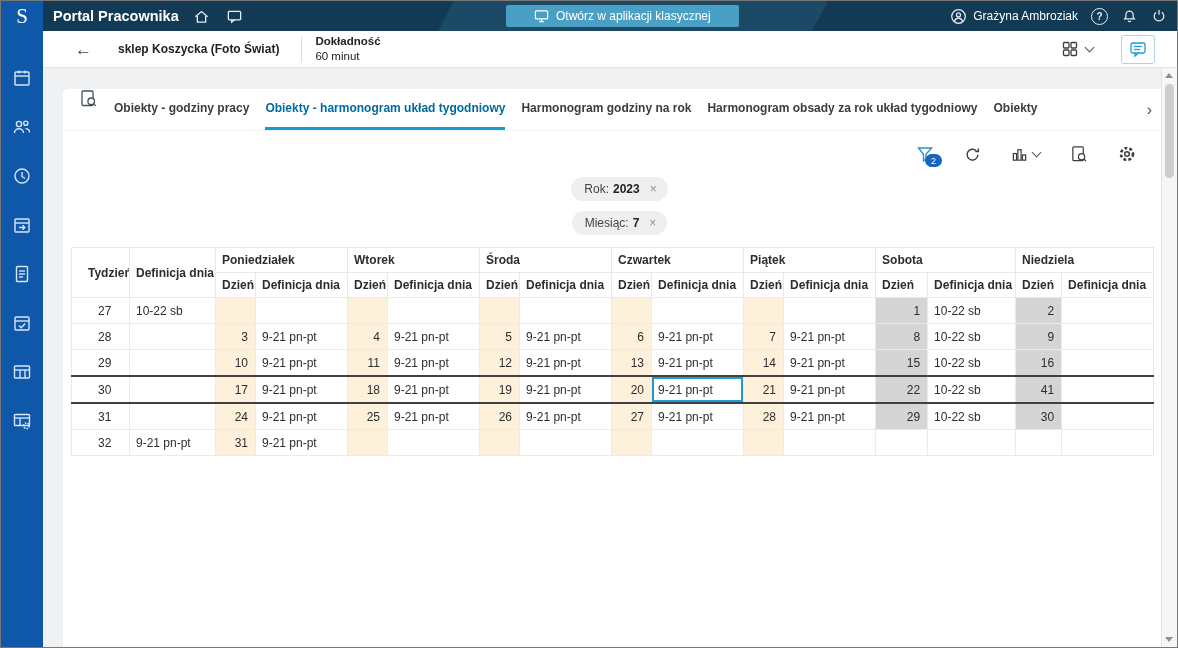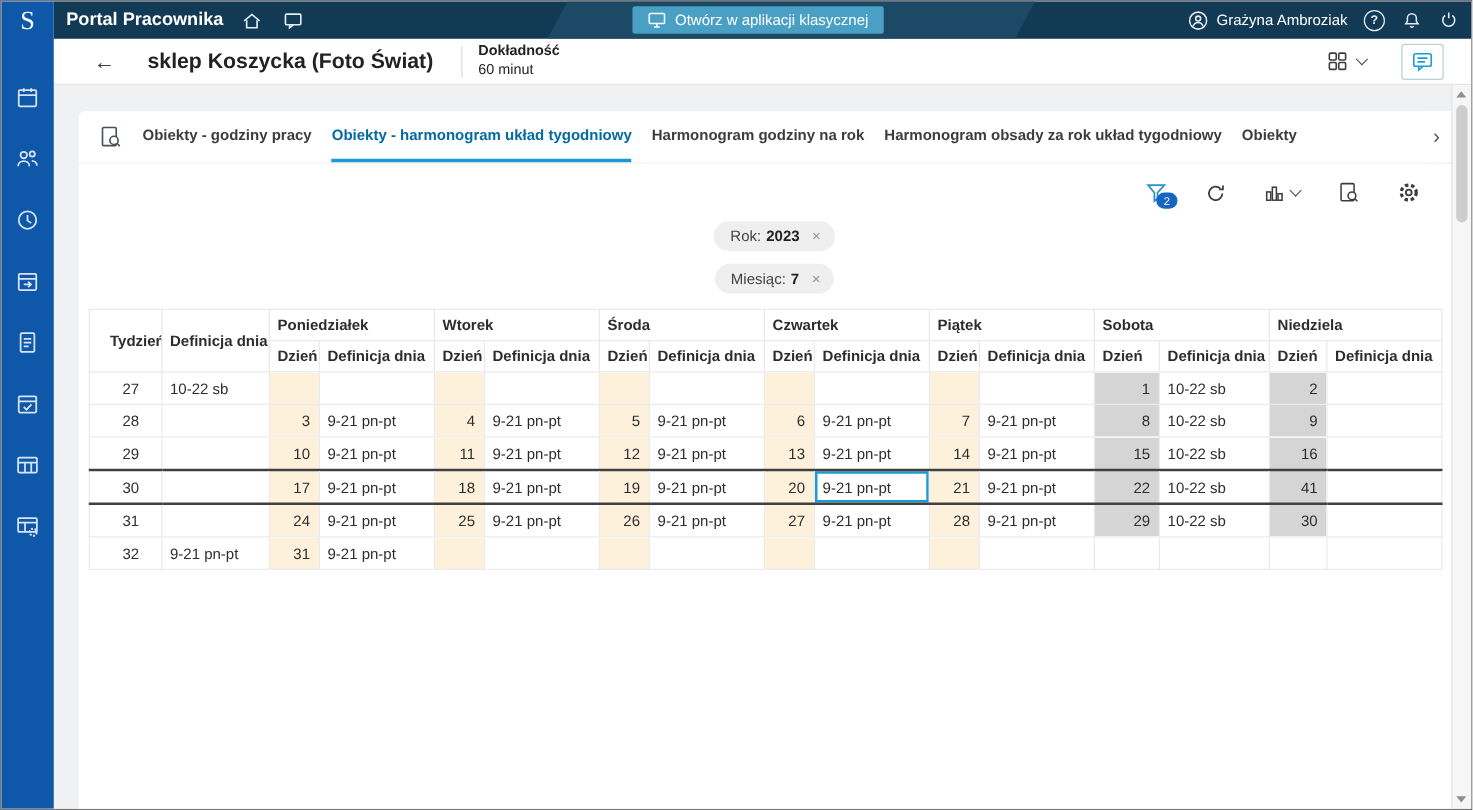--- a/index.html
+++ b/index.html
@@ -16,47 +16,47 @@
 
   
   .topbar{position:absolute;left:42px;right:0;top:0;height:30px;background:#123a54;display:flex;
     align-items:center;color:#fff;z-index:4;}
   .band{position:absolute;left:395px;width:390px;top:0;height:30px;background:#1c4a66;
     clip-path:polygon(16px 0,100% 0,calc(100% - 16px) 100%,0 100%);}
   .app-title{font-size:14.5px;font-weight:bold;padding:0 14px 0 10px;white-space:nowrap;z-index:2;}
   .tb-ic{display:flex;align-items:center;margin-right:16px;z-index:2;cursor:pointer;}
   .open-classic{position:absolute;left:463px;top:4px;height:22px;background:#4aa0c4;border:none;
     border-radius:2px;color:#fff;font-size:12px;display:flex;align-items:center;gap:7px;
-    padding:0 12px;cursor:pointer;font-family:inherit;z-index:3;white-space:nowrap;}
+    padding:0 28px;cursor:pointer;font-family:inherit;z-index:3;white-space:nowrap;}
   .tb-right{position:absolute;right:10px;top:0;height:30px;display:flex;align-items:center;gap:13px;
     font-size:12px;z-index:3;}
   .user-wrap{display:flex;align-items:center;gap:6px;cursor:pointer;}
   .help-circ{width:15px;height:15px;border:1.2px solid #e4edf5;border-radius:50%;display:flex;
     align-items:center;justify-content:center;font-size:10px;font-weight:bold;color:#e4edf5;cursor:pointer;}
 
   
   .subheader{position:absolute;left:42px;right:0;top:30px;height:36px;background:#fff;
     border-bottom:1px solid #e5e5e5;display:flex;align-items:center;z-index:3;}
   .back{margin-left:32px;font-size:17px;color:#3c3c3c;cursor:pointer;line-height:1;}
-  .sh-title{font-weight:bold;font-size:17px;margin-left:26px;color:#222;white-space:nowrap;}
+  .sh-title{font-weight:bold;font-size:12px;margin-left:26px;color:#222;white-space:nowrap;}
   .sh-div{width:1px;height:25px;background:#ddd;margin-left:22px;}
   .acc{margin-left:13px;font-size:11.5px;line-height:1.3;color:#222;}
   .acc-label{font-weight:bold;}
   .sh-right{margin-left:auto;display:flex;align-items:center;gap:28px;margin-right:22px;}
   .layout-wrap{display:flex;align-items:center;gap:7px;cursor:pointer;}
   .chev{width:6px;height:6px;border-right:1.5px solid #555;border-bottom:1.5px solid #555;
     transform:rotate(45deg);display:inline-block;margin-top:-3px;}
   .chat-btn{width:32px;height:27px;border:1px solid #b9cfdc;border-radius:3px;display:flex;
     align-items:center;justify-content:center;cursor:pointer;background:#fff;}
 
   
   .main{position:absolute;left:42px;top:67px;right:15px;bottom:0;background:#f0f1f2;}
   .card{position:absolute;left:20px;top:21px;right:0;bottom:0;background:#fff;border-radius:5px 0 0 0;overflow:hidden;}
 
-  .tabs{display:flex;align-items:center;height:41px;padding:0 30px 0 16px;gap:16px;white-space:nowrap;
+  .tabs{display:flex;height:41px;padding:0 30px 0 16px;gap:16px;white-space:nowrap;
     overflow:hidden;position:relative;border-bottom:1px solid #f2f2f2;}
   .tab{font-size:12px;font-weight:bold;color:#3c3c3c;height:41px;display:flex;align-items:center;
     border-bottom:3px solid transparent;box-sizing:border-box;flex:0 0 auto;cursor:pointer;}
   .tab.active{color:#0369a1;border-bottom-color:#1a9bd7;}
   .tabs-more{position:absolute;right:4px;top:0;height:41px;display:flex;align-items:center;background:#fff;
     padding:0 6px;font-size:16px;color:#555;cursor:pointer;}
 
   .toolbar{display:flex;justify-content:flex-end;align-items:center;gap:30px;height:46px;padding-right:26px;}
   .tool{position:relative;display:flex;align-items:center;gap:5px;color:#3d3d3d;cursor:pointer;}
   .badge{position:absolute;right:-8px;bottom:-4px;min-width:13px;height:13px;border-radius:7px;

